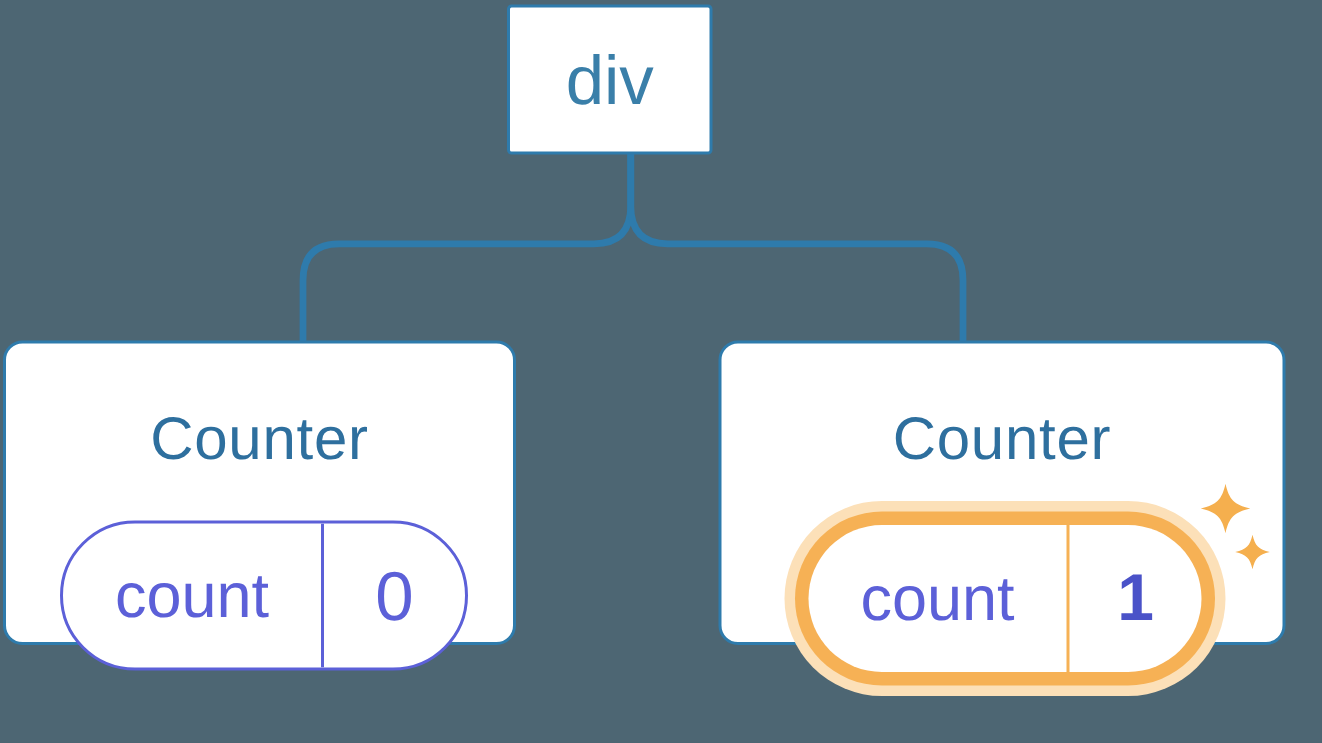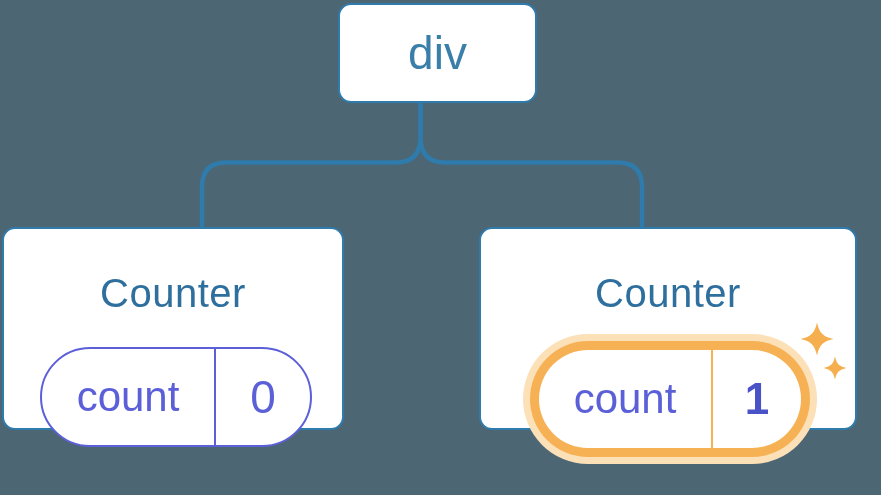--- a/index.html
+++ b/index.html
@@ -24,26 +24,26 @@
   }
   .conn {
     fill: none;
     stroke: #2E7BAC;
     stroke-width: 4.5;
   }
   .root-node {
     position: absolute;
     left: 338px;
     top: 3px;
-    width: 199px;
+    width: 137px;
     height: 100px;
     box-sizing: border-box;
     background: #ffffff;
     border: 2.5px solid #2E7BAC;
-    border-radius: 13px;
+    border-radius: 3px;
     display: flex;
     align-items: center;
     justify-content: center;
   }
   .root-label {
     color: #3A7FA9;
     font-size: 46px;
     font-weight: 500;
   }
   .card {

